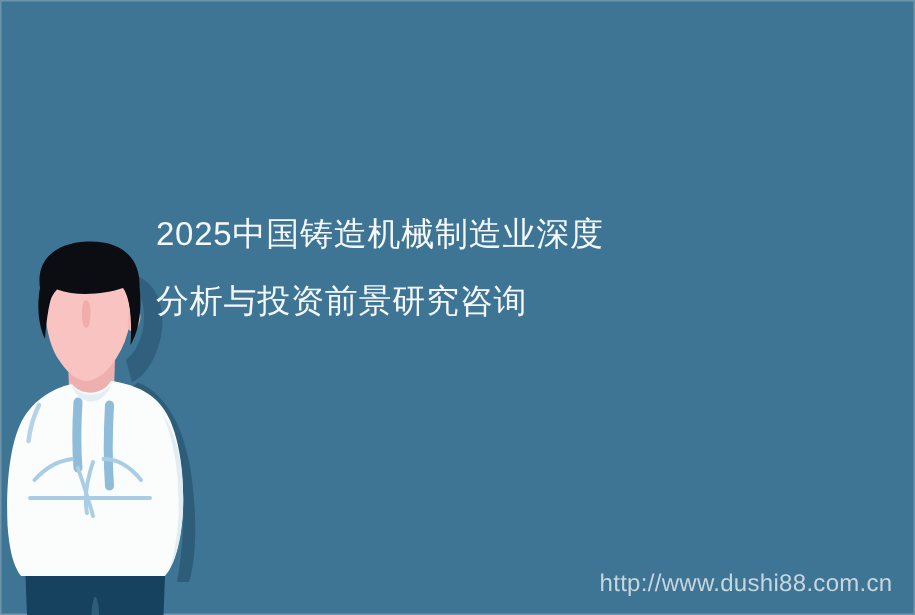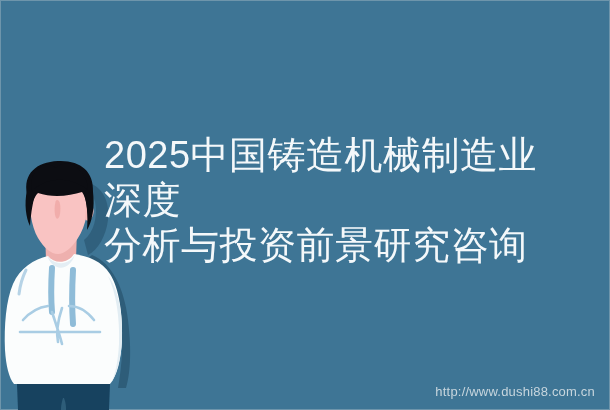--- a/index.html
+++ b/index.html
@@ -29,34 +29,34 @@
     pointer-events: none;
   }
 
   
   #headline {
     position: absolute;
     left: 104px;
     top: 133px;
     width: 470px;
     color: #f4f8fa;
-    font-size: 38px;
+    font-size: 22px;
     line-height: 45px;
     letter-spacing: 0.5px;
     font-weight: 400;
     white-space: pre-line;
   }
 
   
   #watermark {
     position: absolute;
     right: 15px;
     bottom: 11px;
     color: #d3dee4;
-    font-size: 13px;
+    font-size: 16px;
     letter-spacing: 0.2px;
     opacity: 0.92;
   }
 
   
   #figure {
     position: absolute;
     left: 0;
     top: 160px;
     width: 150px;

